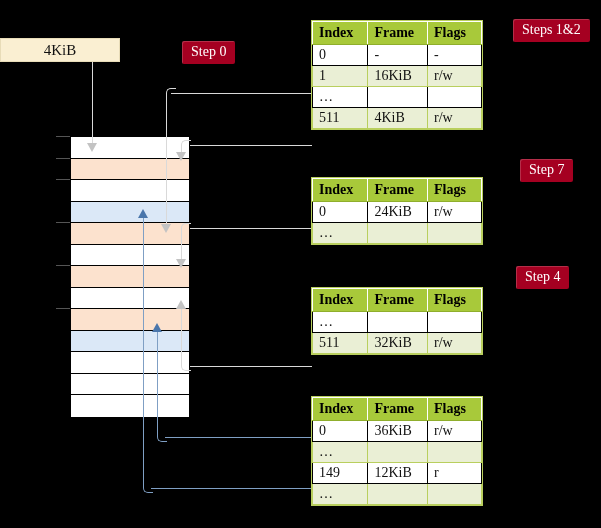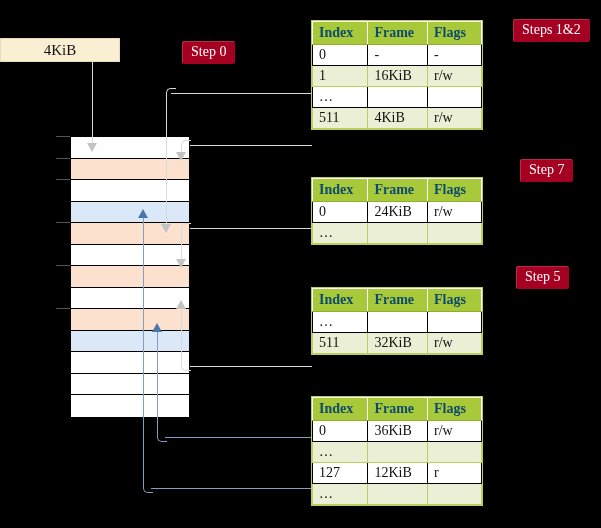--- a/index.html
+++ b/index.html
@@ -47,21 +47,21 @@
              border-top:9px solid #c3c3c3;}
   .ar.up-g{border-left:5px solid transparent;border-right:5px solid transparent;
            border-bottom:9px solid #c3c3c3;}
   .ar.up-b{border-left:5px solid transparent;border-right:5px solid transparent;
            border-bottom:9px solid #4a76ab;}
 
   
   .ptable{position:absolute;border:1px solid #b9cf5e;border-collapse:collapse;
           background:#fff;}
   .ptable table{border-collapse:collapse;width:170px;}
-  .ptable th{background:#a8c93a;color:#0c4a6e;font-weight:bold;font-size:14px;
+  .ptable th{background:#a8c93a;color:#000000;font-weight:bold;font-size:14px;
              text-align:left;padding:3px 6px;border:1px solid #ffffff;
              border-bottom:1px solid #8fae2c;}
   .ptable td{font-size:14px;color:#111;padding:2px 6px;height:21px;
              border:1px solid #000;box-sizing:border-box;white-space:nowrap;}
   .ptable tr.alt td{background:#eaefd5;border-color:#b9cf5e;}
   .ptable tr.plain td{background:#ffffff;}
   .ptable td.hl{background:#fafac0;}
   .ptable .c-index{width:56px;}
   .ptable .c-frame{width:58px;}
   .ptable .c-flags{width:56px;}
@@ -78,21 +78,21 @@
   <div class="badge" style="left:182px;top:41px;">
     <span>Step 0</span>
   </div>
   <div class="badge" style="left:513px;top:19px;">
     <span>Steps 1&amp;2</span>
   </div>
   <div class="badge" style="left:520px;top:159px;">
     <span>Step 7</span>
   </div>
   <div class="badge" style="left:516px;top:266px;">
-    <span>Step 5</span>
+    <span>Step 4</span>
   </div>
 
   <div class="memcol" id="memcol">
       <div class="memrow white" style="top: 0px; height: 21.5385px;"></div>
       <div class="memrow peach" style="top: 21.5385px; height: 21.5385px;"></div>
       <div class="memrow white" style="top: 43.0769px; height: 21.5385px;"></div>
       <div class="memrow blue" style="top: 64.6154px; height: 21.5385px;"></div>
       <div class="memrow peach" style="top: 86.1538px; height: 21.5385px;"></div>
       <div class="memrow white" style="top: 107.692px; height: 21.5385px;"></div>
       <div class="memrow peach" style="top: 129.231px; height: 21.5385px;"></div>
@@ -240,21 +240,21 @@
           <td>0</td>
           <td>36KiB</td>
           <td>r/w</td>
         </tr>
         <tr class="alt">
           <td>…</td>
           <td></td>
           <td></td>
         </tr>
         <tr class="plain">
-          <td>127</td>
+          <td>149</td>
           <td>12KiB</td>
           <td>r</td>
         </tr>
         <tr class="alt">
           <td>…</td>
           <td></td>
           <td></td>
         </tr>
       </tbody>
     </table>

